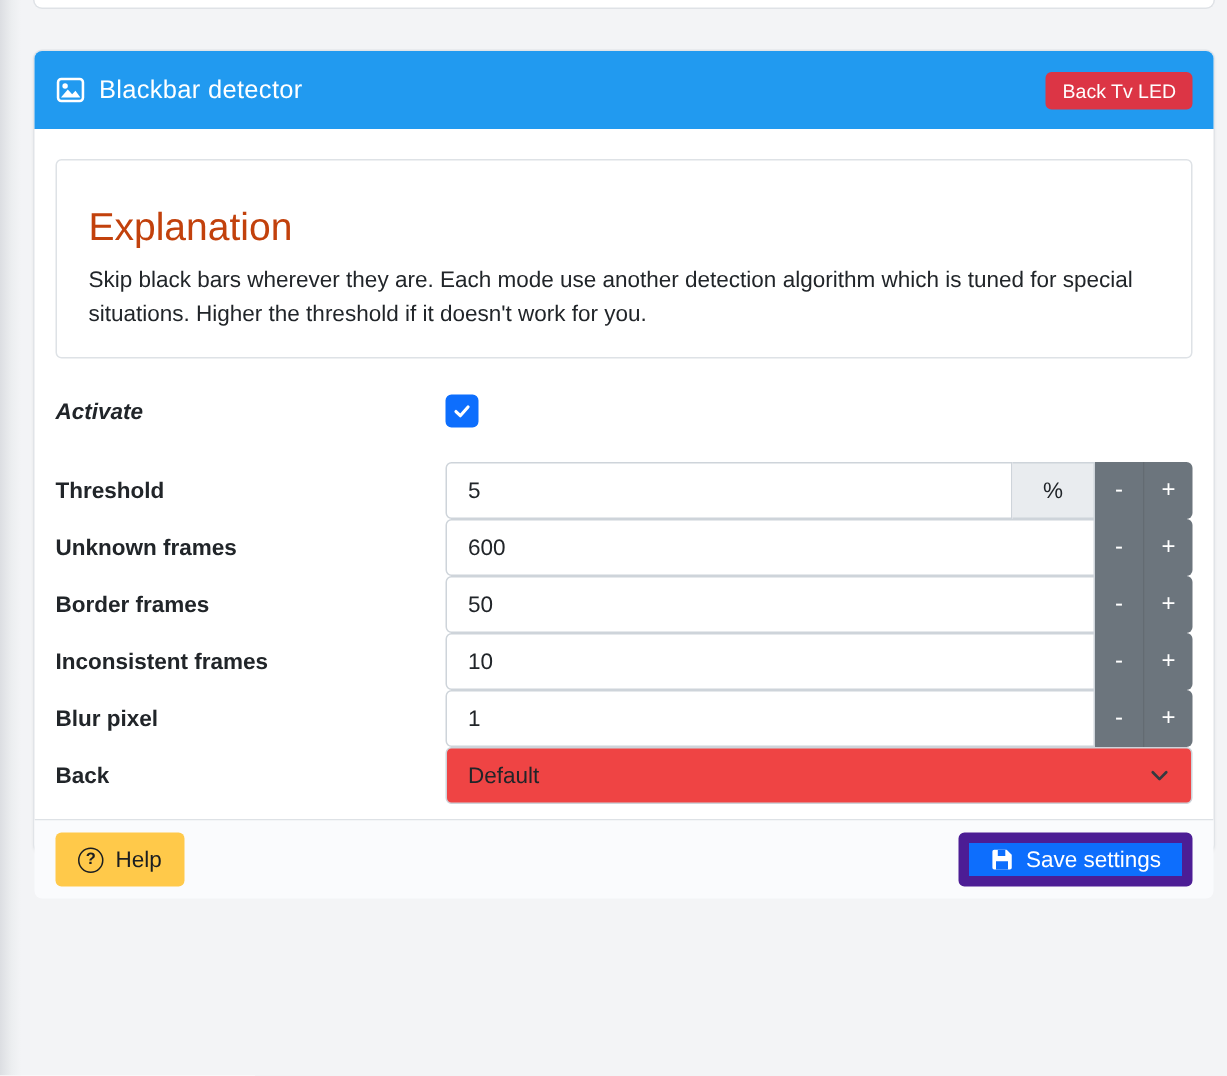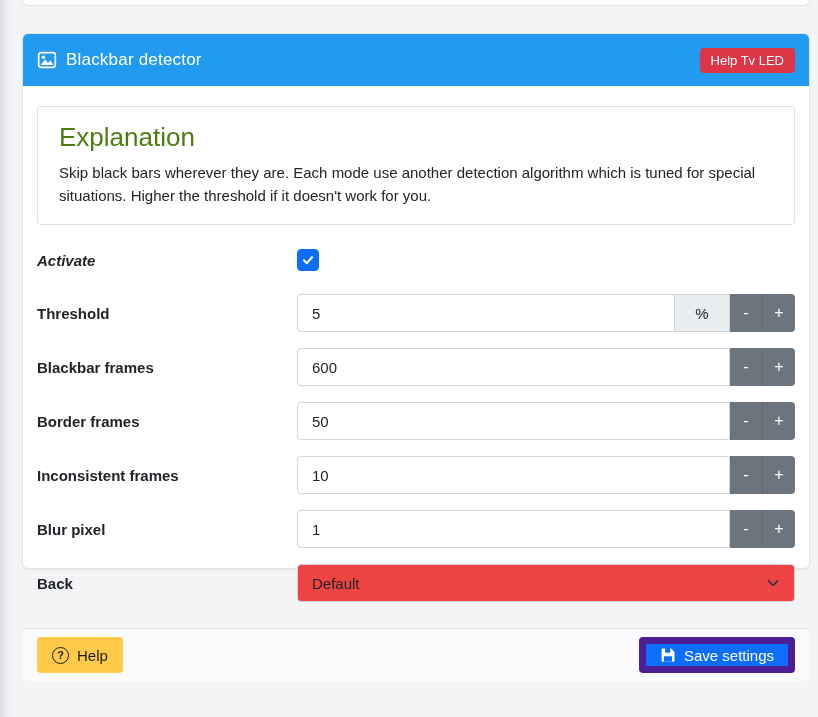--- a/index.html
+++ b/index.html
@@ -42,24 +42,24 @@
     background:#dc3545; color:#fff; border:none; border-radius:4px;
     font-family:inherit; font-size:13px; font-weight:500;
     padding:4px 11px; line-height:17px; cursor:pointer;
   }
   
   .card-body { flex:1 1 auto; padding:20px 14px 10px 14px; }
   .explain-box {
     border:1px solid #dee2e6; border-radius:4px;
     padding:15px 21px 17px 21px; margin-bottom:20px;
   }
-  .explain-title { font-size:26px; font-weight:400; color:#4d7c0f; margin-bottom:9px; }
+  .explain-title { font-size:26px; font-weight:400; color:#c2410c; margin-bottom:9px;margin-top:14px; }
   .explain-text { font-size:15px; line-height:1.5; color:#212529; }
   
-  .form-row { display:flex; align-items:center; margin-bottom:16px; min-height:38px; }
+  .form-row { display:flex; align-items:center; min-height:38px; }
   .form-row.checkbox-row { min-height:30px; margin-bottom:19px;font-style:italic; }
   .form-label { flex:0 0 260px; font-size:15px; font-weight:600; color:#212529; }
   .form-control-col { flex:1 1 auto; display:flex; }
   .checkbox {
     width:22px; height:22px; border-radius:4px;
     background:#0d6efd; border:1px solid #0d6efd;
     display:flex; align-items:center; justify-content:center; cursor:pointer;
   }
   .input-group { display:flex; width:100%; height:38px; }
   .text-input {
@@ -120,21 +120,21 @@
 
   <div class="card-header">
     <span class="hdr-icon">
       <svg width="20" height="20" viewBox="0 0 20 20">
         <rect x="1.7" y="2.7" width="16.6" height="14.6" rx="2.2" fill="none" stroke="#fff" stroke-width="1.7"></rect>
         <circle cx="6.4" cy="7.3" r="1.8" fill="#fff"></circle>
         <path d="M3.6 15 L8.2 9.6 L11.1 12.9 L13.3 10.5 L16.6 15 Z" fill="#fff"></path>
       </svg>
     </span>
     <span class="card-title">Blackbar detector</span>
-    <button class="back-btn">Help Tv LED</button>
+    <button class="back-btn">Back Tv LED</button>
   </div>
 
   <div class="card-body">
 
     <div class="explain-box">
       <div class="explain-title">Explanation</div>
       <div class="explain-text">Skip black bars wherever they are. Each mode use another detection algorithm which is tuned for special situations. Higher the threshold if it doesn't work for you.</div>
     </div>
 
     <div class="form-row checkbox-row">
@@ -154,21 +154,21 @@
         <div class="input-group">
           <input class="text-input" type="text" value="5" style="">
           <span class="addon">%</span>
           <button class="step-btn minus">-</button>
           <button class="step-btn plus">+</button>
         </div>
       </div>
     </div>
 
     <div class="form-row">
-      <div class="form-label">Blackbar frames</div>
+      <div class="form-label">Unknown frames</div>
       <div class="form-control-col">
         <div class="input-group">
           <input class="text-input" type="text" value="600" style="">
           <button class="step-btn minus">-</button>
           <button class="step-btn plus">+</button>
         </div>
       </div>
     </div>
 
     <div class="form-row">

